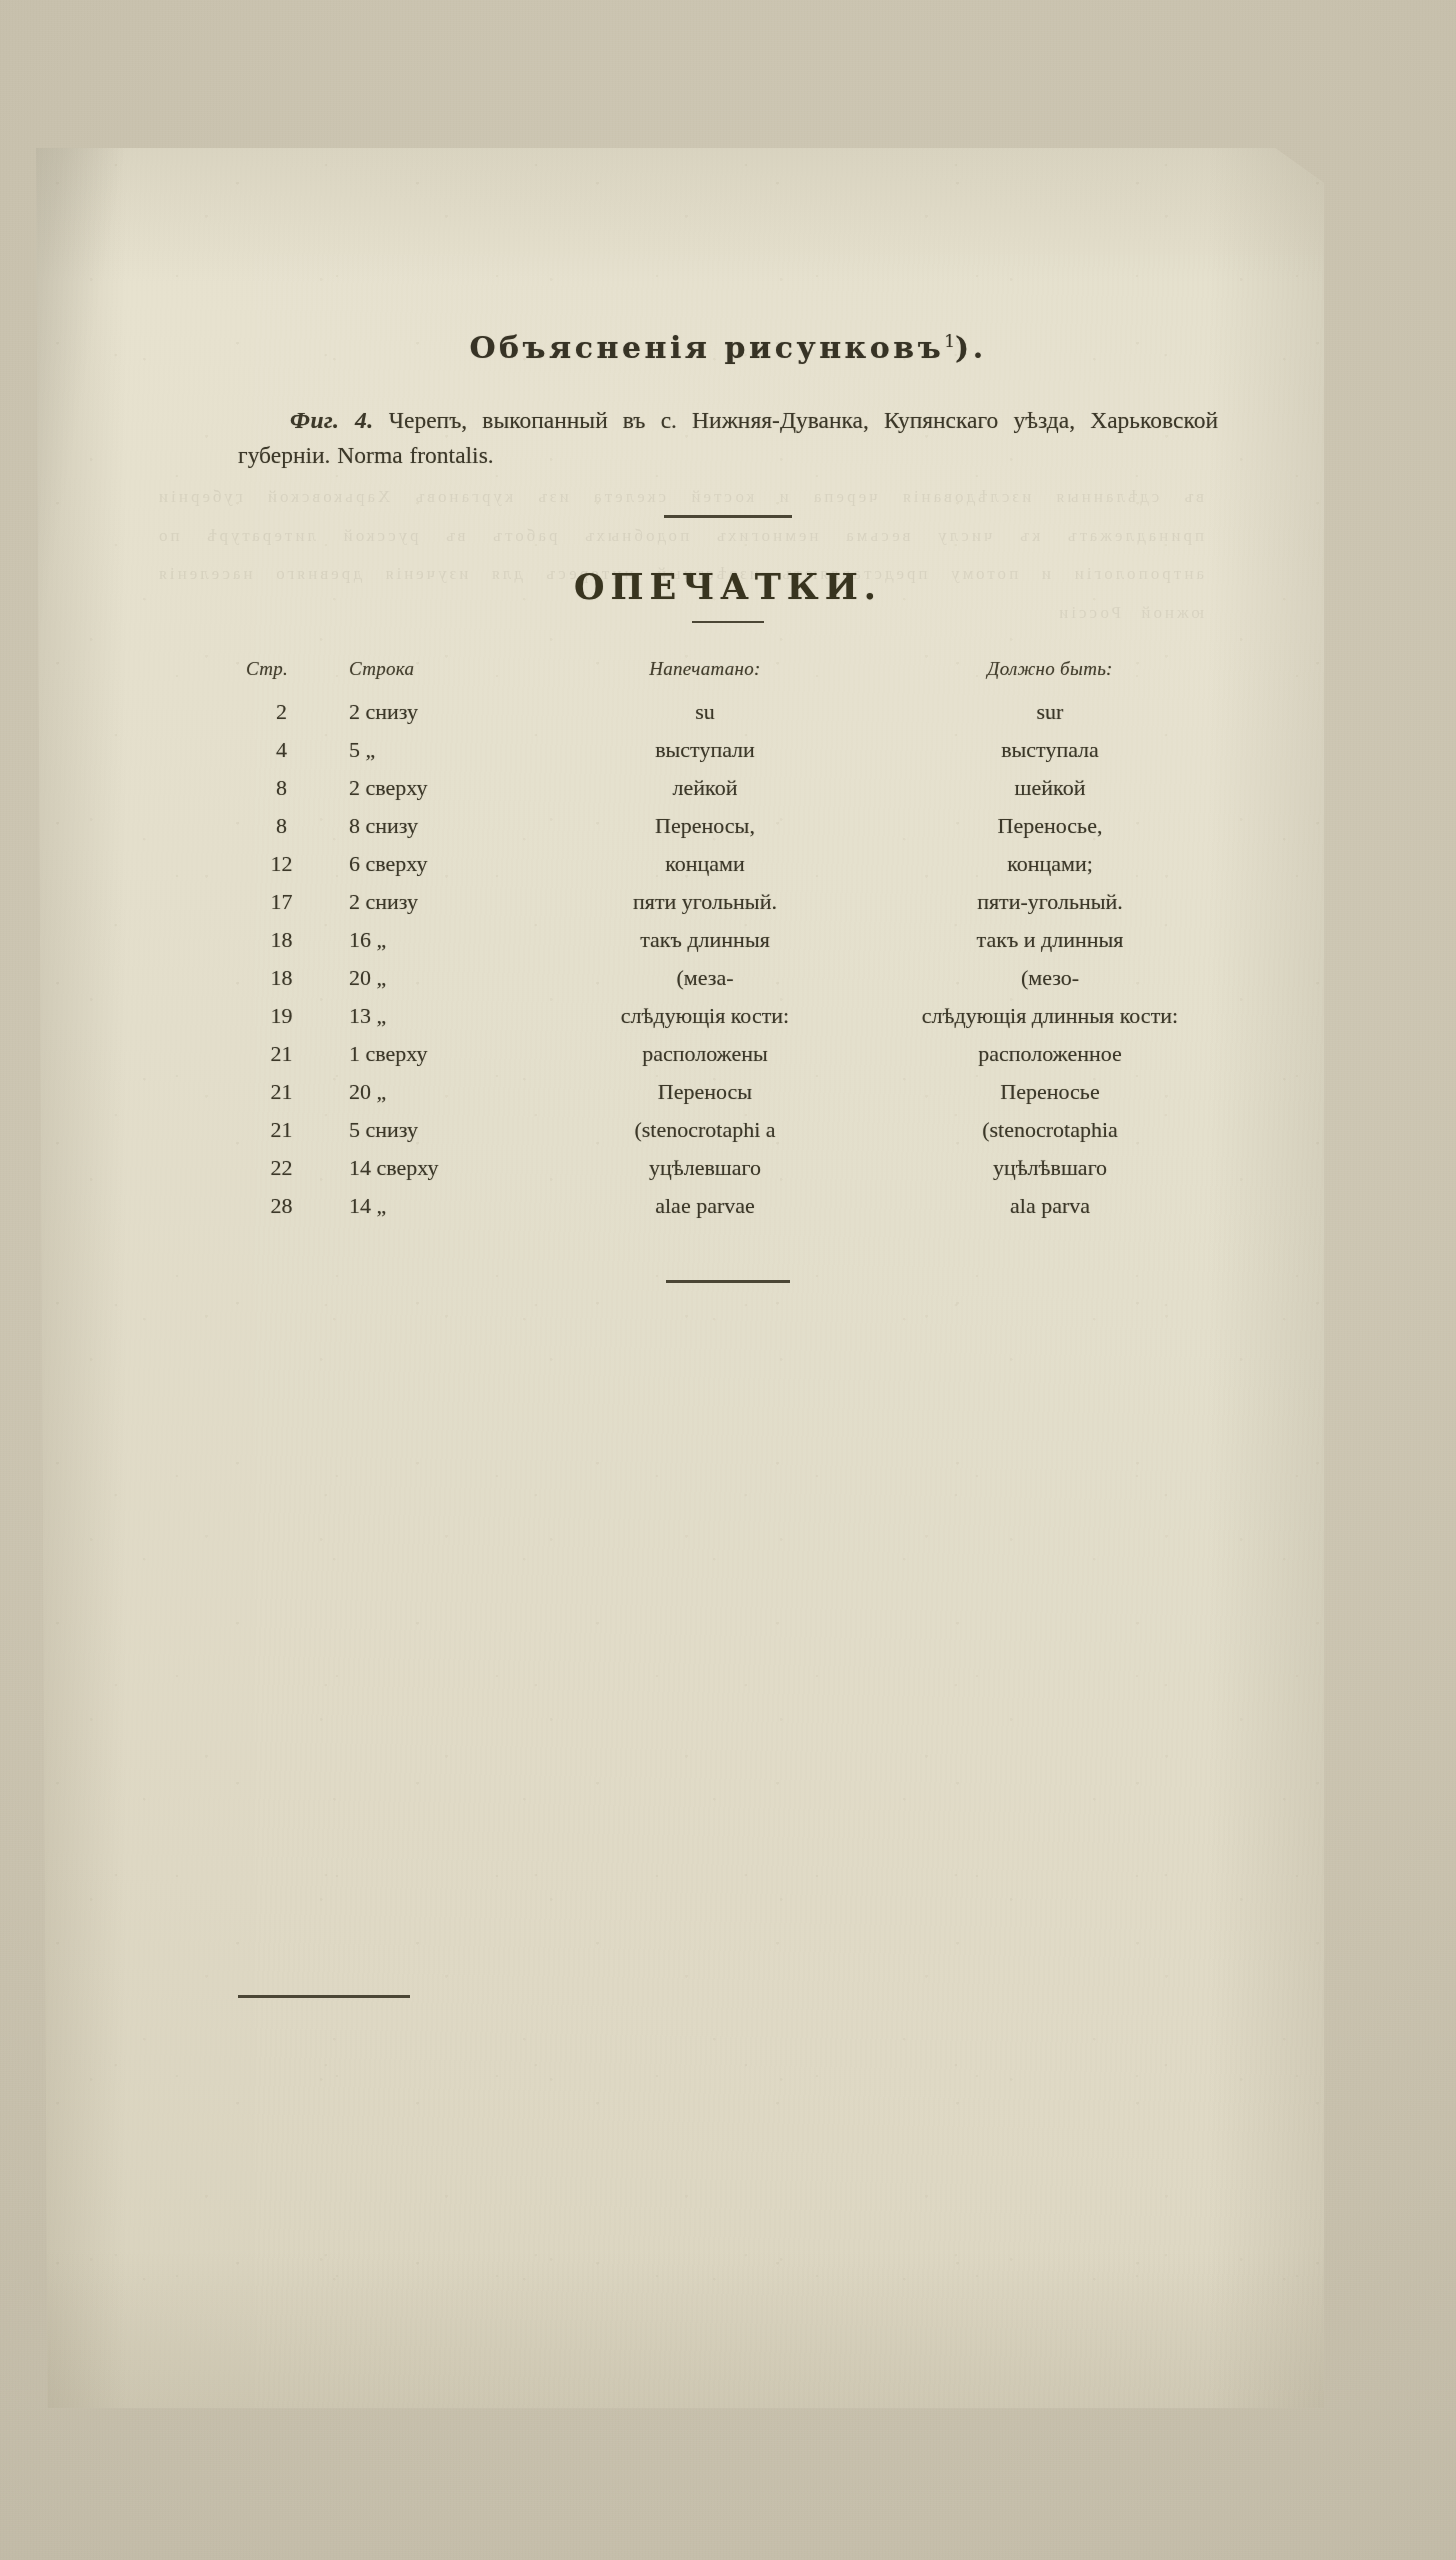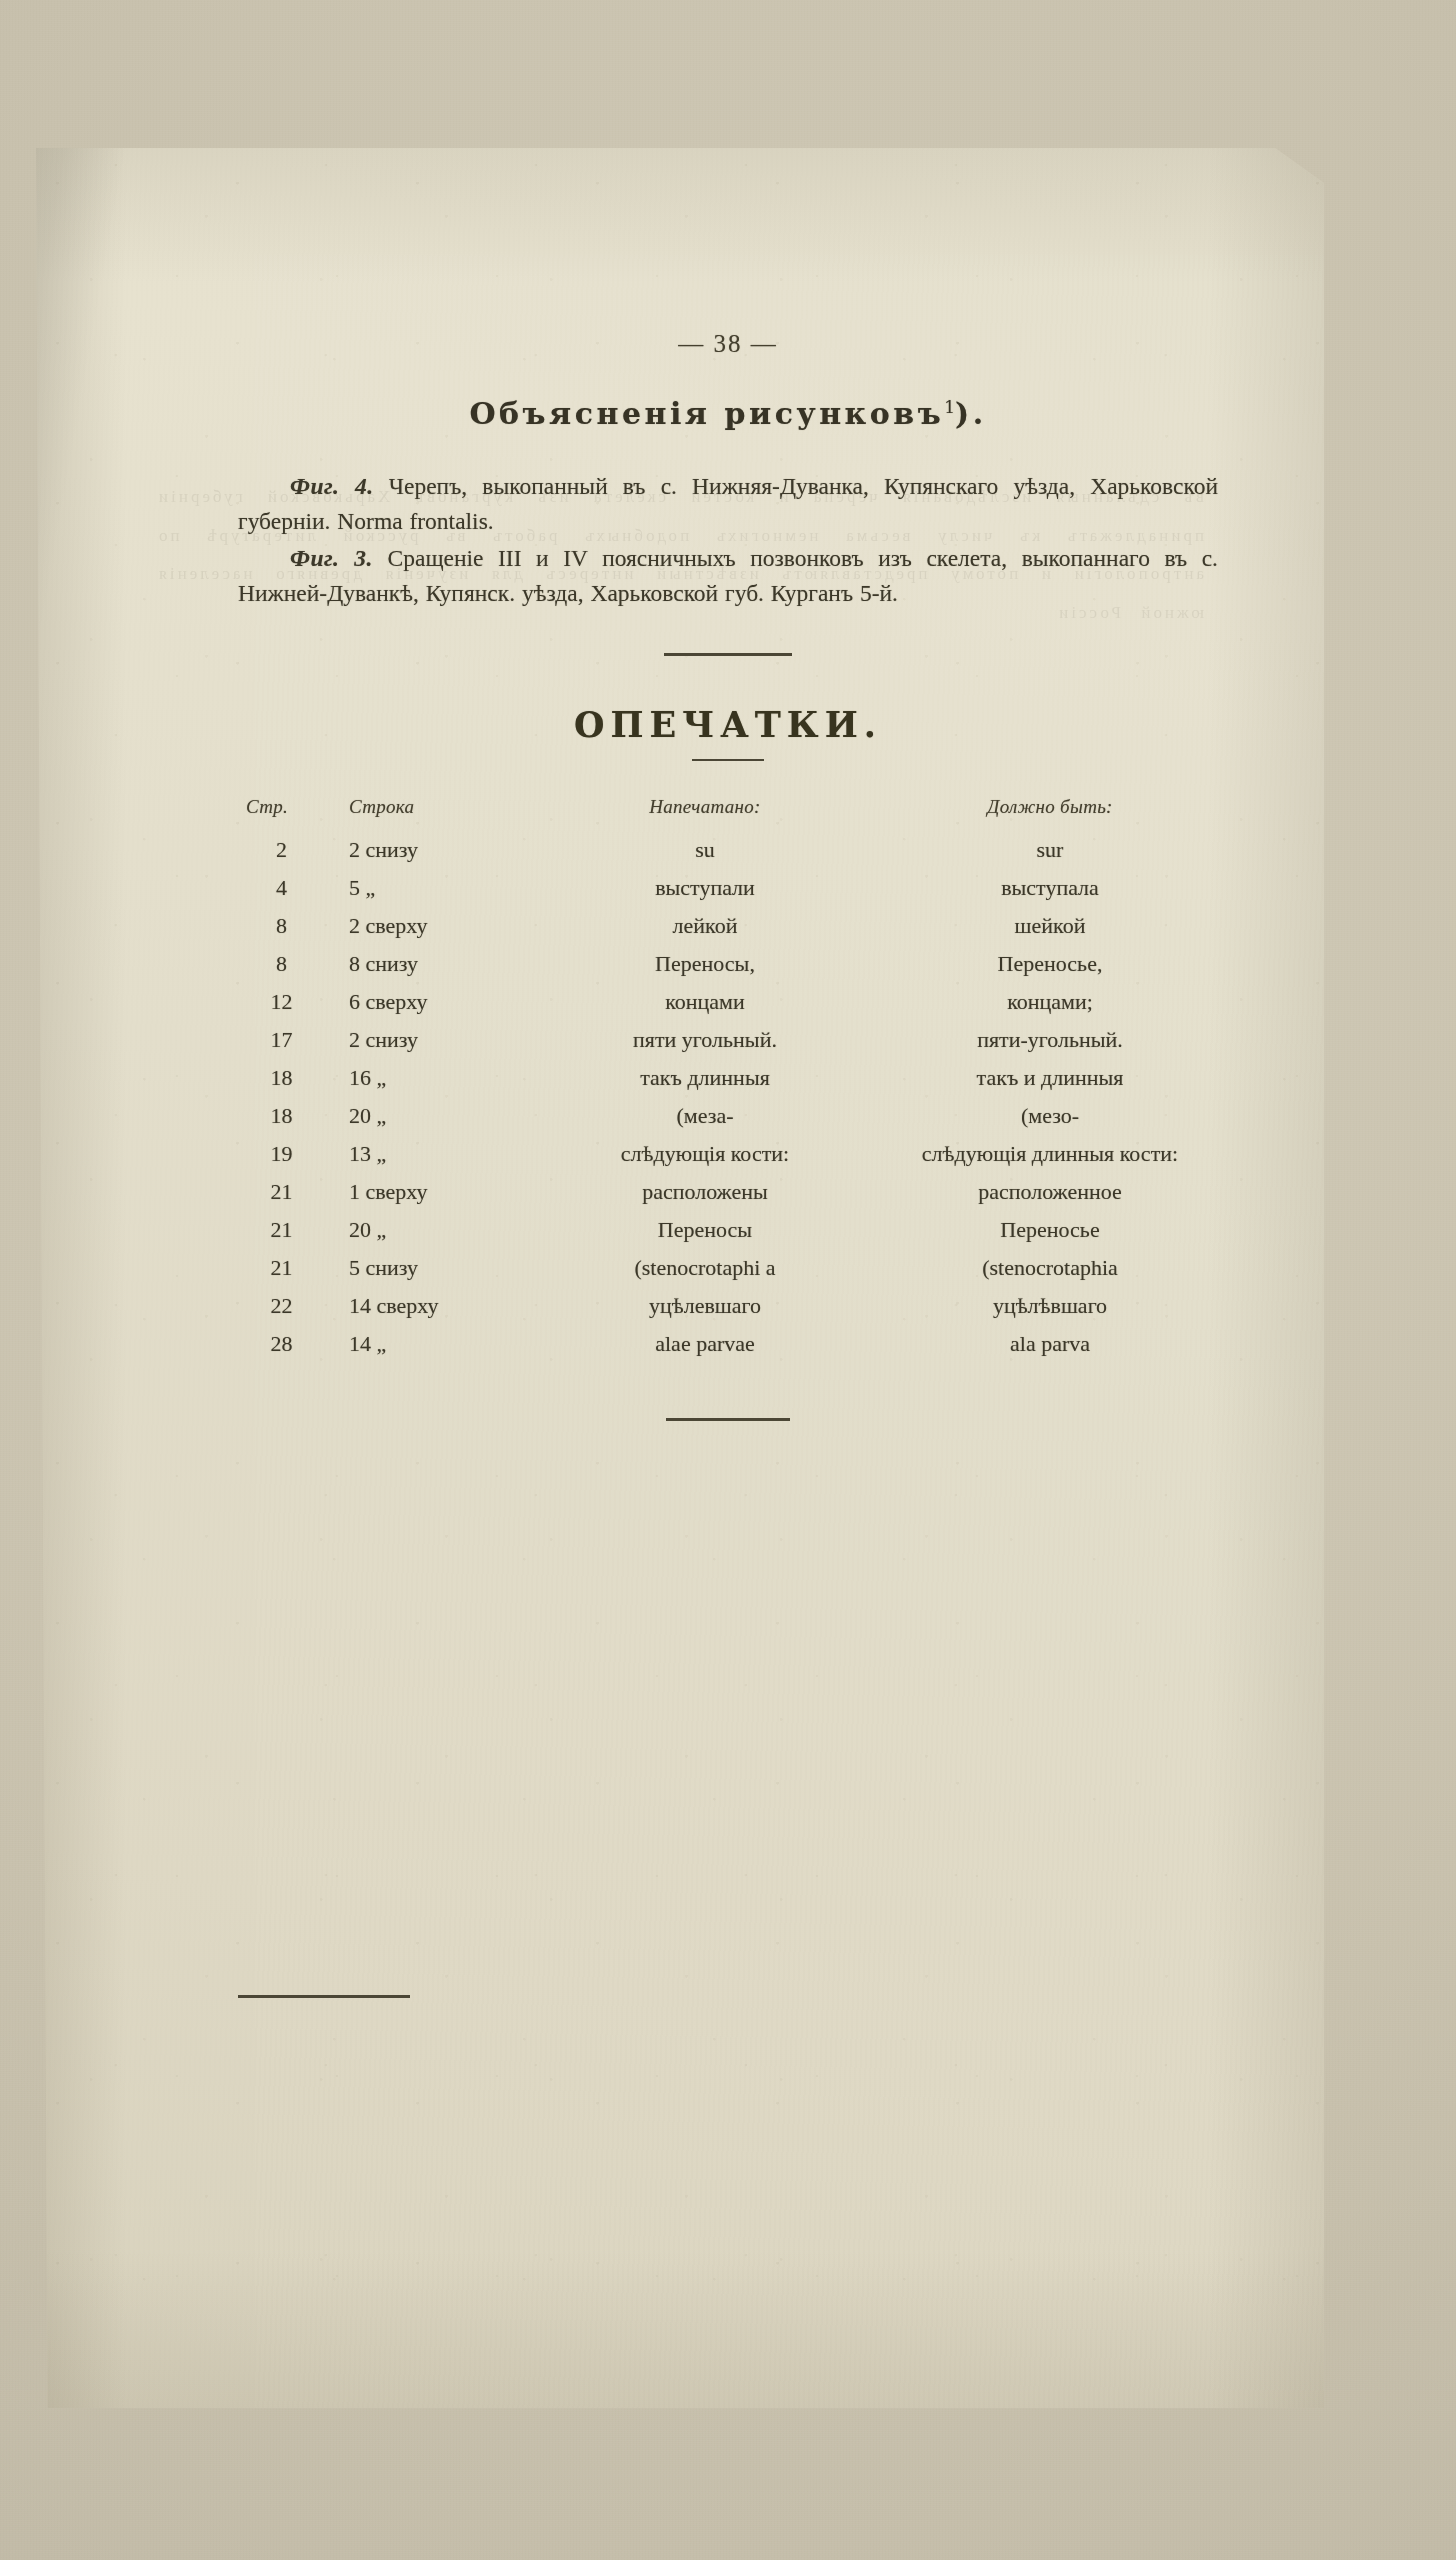--- a/index.html
+++ b/index.html
@@ -236,34 +236,29 @@
 </div>
 
 <div id="page-sheet">
   <div id="page-texture"></div>
   <div id="page-showthrough">въ сдѣланныя изслѣдованія черепа и костей скелета изъ кургановъ Харьковской губерніи принадлежатъ къ числу весьма немногихъ подобныхъ работъ въ русской литературѣ по антропологіи и потому представляютъ извѣстный интересъ для изученія древняго населенія южной Россіи</div>
   <div id="page-vignette"></div>
 </div>
 
 <div id="content">
 
-  <div class="folio">—  38  —</div>
 
   <h1 class="section-title">
     <span>Объясненія рисунковъ</span><span class="fn-ref">1</span><span>).</span>
   </h1>
 
   <p class="fig-para">
     <span class="fig-label">Фиг. 4.</span>
     <span>Черепъ, выкопанный въ с. Нижняя-Дуванка, Купянскаго уѣзда, Харьковской губерніи. Norma frontalis.</span>
   </p>
-  <p class="fig-para">
-    <span class="fig-label">Фиг. 3.</span>
-    <span>Сращеніе III и IV поясничныхъ позвонковъ изъ скелета, выкопаннаго въ с. Нижней-Дуванкѣ, Купянск. уѣзда, Харьковской губ. Курганъ 5-й.</span>
-  </p>
 
   <div class="rule-short wide"></div>
 
   <h2 class="errata-title">ОПЕЧАТКИ.</h2>
   <div class="rule-tiny"></div>
 
   <table class="errata">
     <thead>
       <tr>
         <th class="col-page">Стр.</th>

